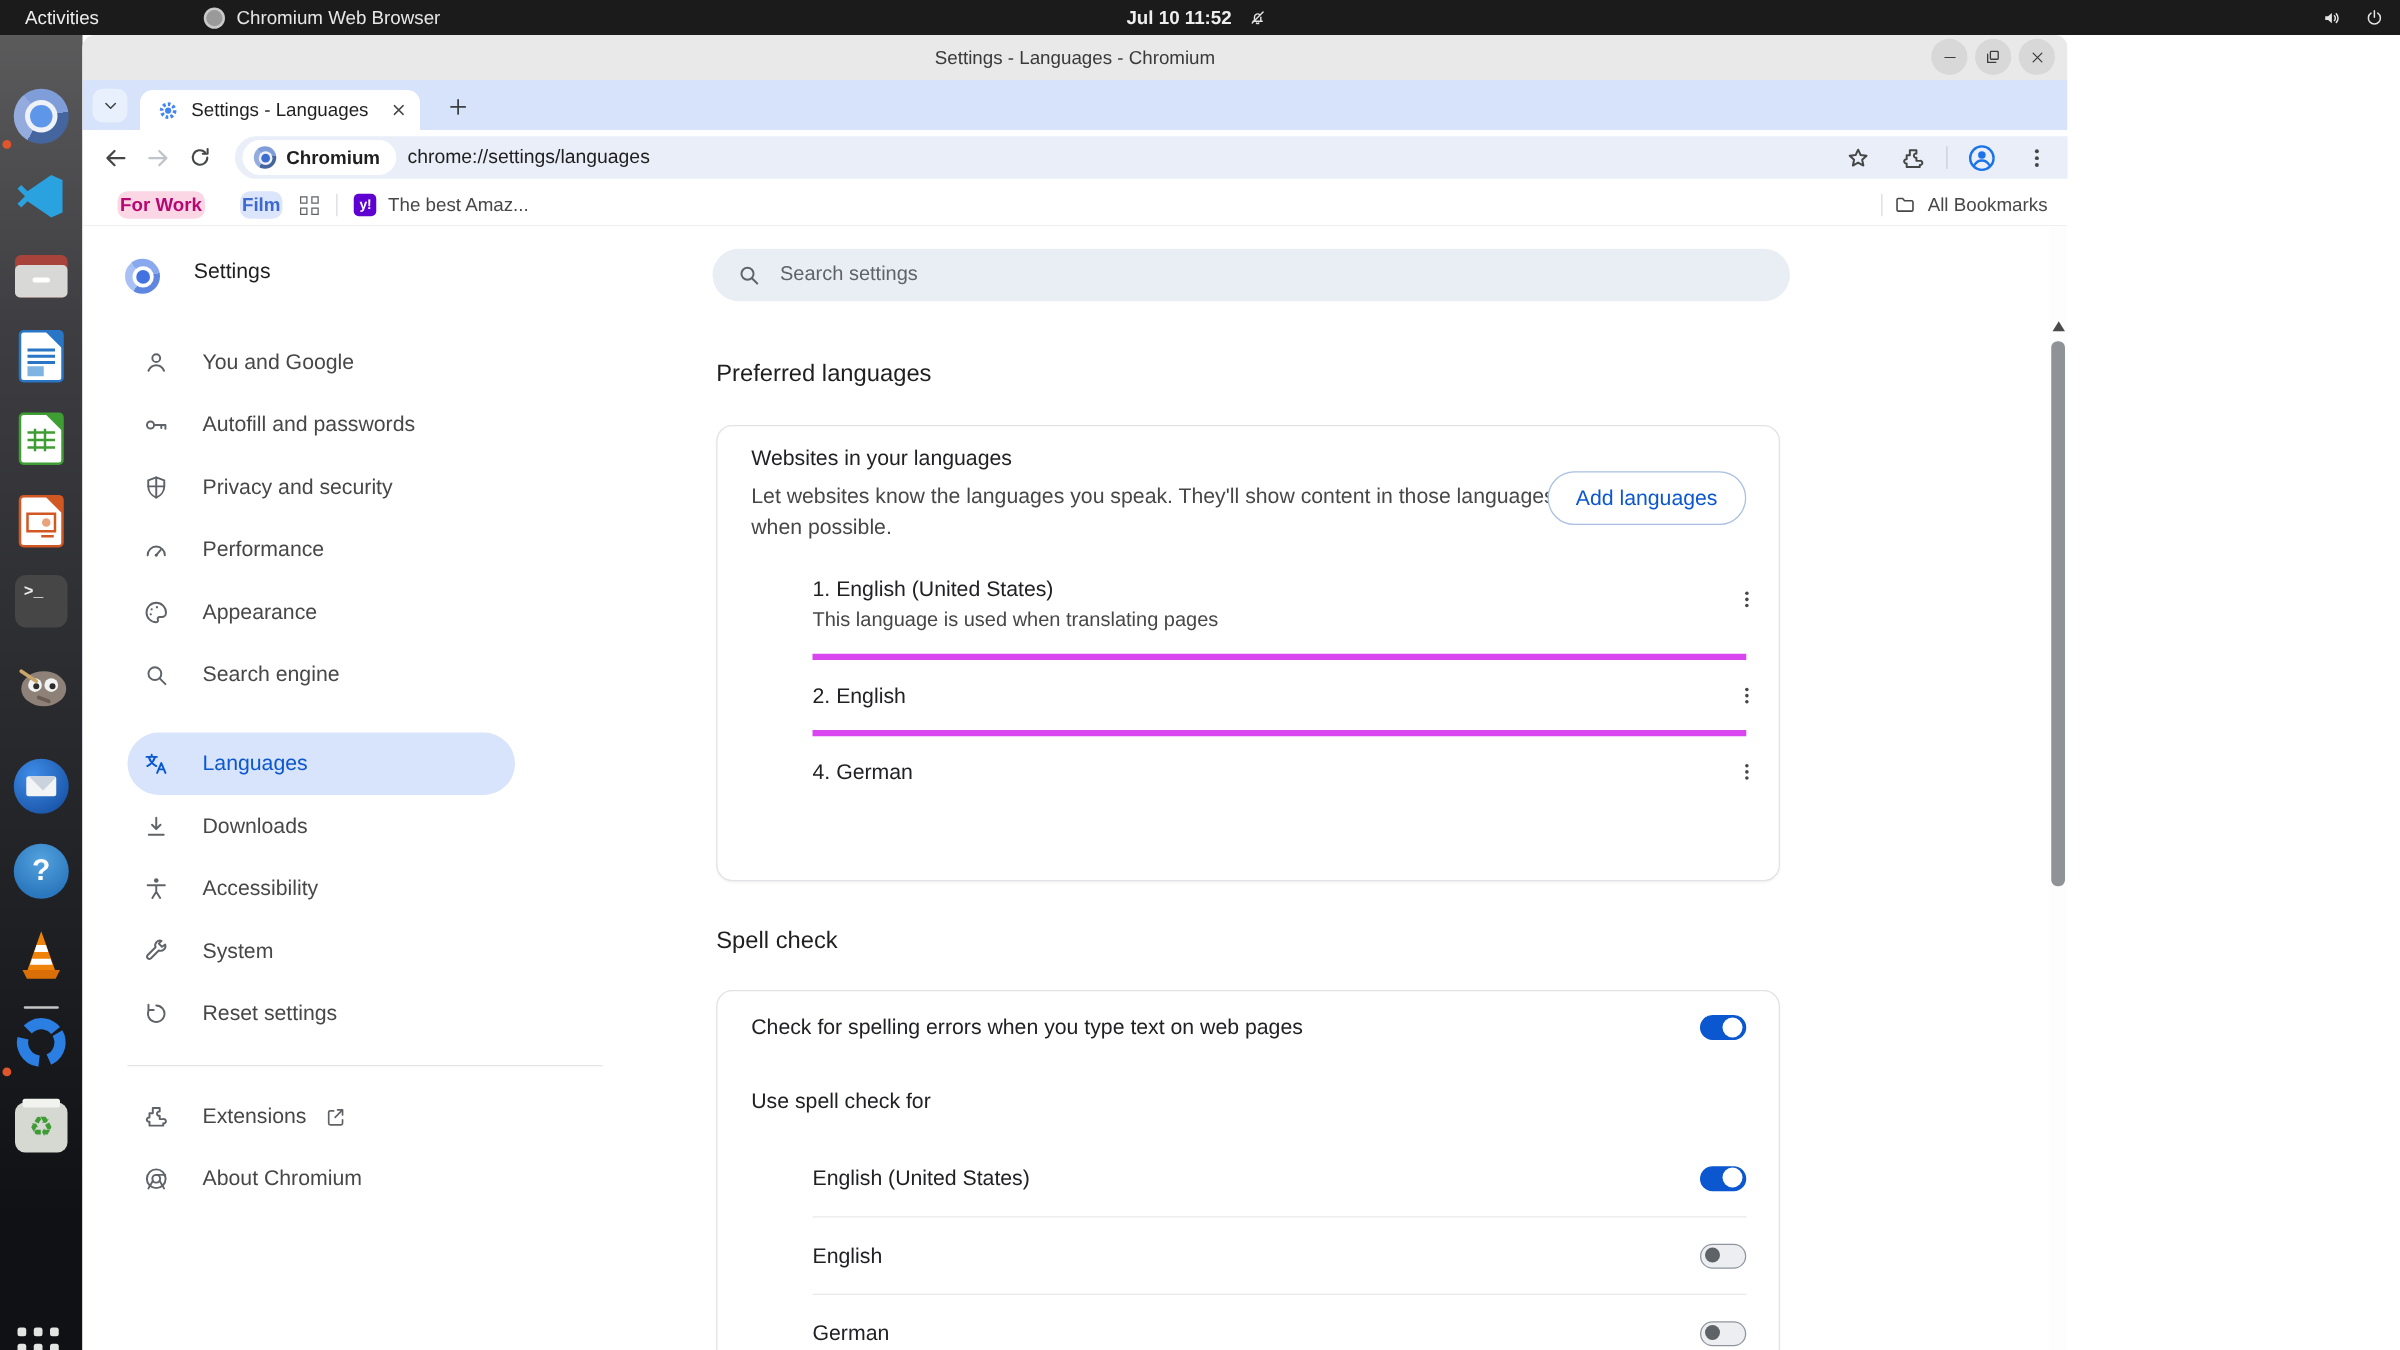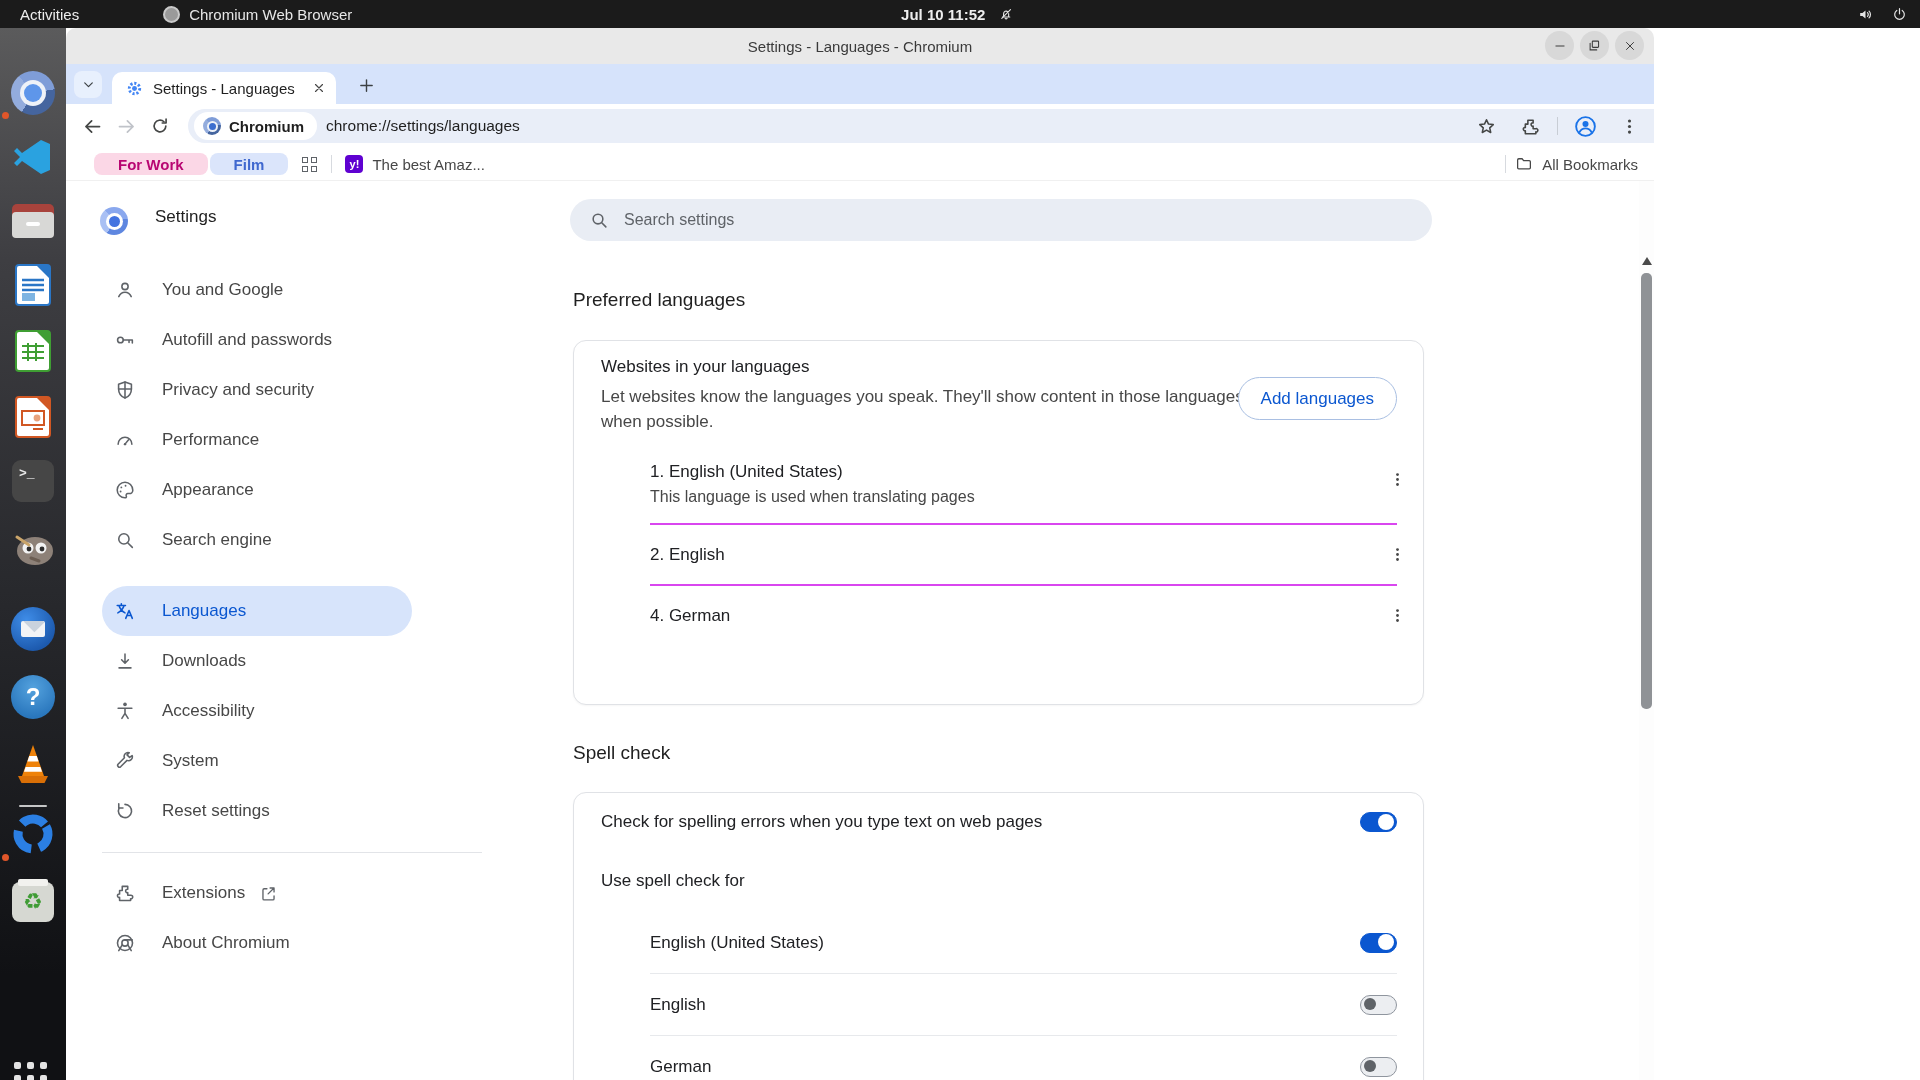--- a/index.html
+++ b/index.html
@@ -68,23 +68,23 @@
   #omnibox{position:absolute;left:122px;top:5px;width:1542px;height:34px;border-radius:17px;background:#e9eef8;
            display:flex;align-items:center;}
   .sitechip{margin-left:6px;height:28px;border-radius:14px;background:#fff;display:flex;align-items:center;
             padding:0 13px 0 9px;gap:8px;font-weight:bold;font-size:15px;color:#1f1f1f;}
   .urltext{margin-left:9px;font-size:15.5px;color:#1f1f1f;}
   .tb-right{position:absolute;right:8px;top:0;height:44px;display:flex;align-items:center;gap:10px;}
   .vsep{width:1px;height:18px;background:#c8cdd5;}
   
   #bookmarks{position:relative;height:32px;background:#fff;display:flex;align-items:center;font-size:15px;
              border-bottom:1px solid #f0f0f0;}
-  .bchip{height:22px;display:flex;align-items:center;padding:0 24px;border-radius:8px;font-weight:bold;}
+  .bchip{height:22px;display:flex;align-items:center;padding:0 2px;border-radius:8px;font-weight:bold;}
   .chip-work{margin-left:28px;background:#fbd7e6;color:#b80672;}
-  .chip-film{margin-left:2px;background:#dbe5fb;color:#3f68cf;}
+  .chip-film{margin-left:28px;background:#dbe5fb;color:#3f68cf;}
   .bm-grid{margin-left:14px;display:grid;grid-template-columns:6px 6px;grid-gap:3px;}
   .bm-grid i{width:6px;height:6px;border:1.6px solid #5f6368;box-sizing:border-box;}
   .bm-sep{width:1px;height:18px;background:#d7dadf;margin-left:14px;}
   .yicon{margin-left:13px;width:18px;height:18px;border-radius:4px;background:#5f01d1;color:#fff;font-size:11px;
          font-weight:bold;display:flex;align-items:center;justify-content:center;}
   .bm-label{margin-left:9px;color:#474747;}
   .allbm{position:absolute;right:16px;display:flex;align-items:center;gap:9px;color:#474747;}
   
   #content{position:relative;height:900px;background:#fff;}
   #slogo{position:absolute;left:34px;top:26px;}
@@ -111,21 +111,21 @@
         box-shadow:0 1px 2px rgba(0,0,0,.04);box-sizing:border-box;}
   #card1{top:159px;height:365px;}
   #card2{top:611px;height:560px;}
   .card-title{position:absolute;left:27px;top:16px;font-size:17px;color:#202124;}
   .card-desc{position:absolute;left:27px;top:43px;width:655px;font-size:17px;line-height:25px;color:#474747;}
   .add-btn{position:absolute;right:26px;top:36px;height:43px;border-radius:22px;border:1px solid #a9bfe2;background:#fff;
            color:#0b57d0;font-size:17px;font-weight:500;padding:0 22px;display:flex;align-items:center;font-family:inherit;}
   .lang-rows{position:absolute;left:0;top:110px;width:100%;}
   .lrow{position:relative;margin:0 26px 0 76px;box-sizing:border-box;}
   .lrow.first{height:72px;padding-top:9px;}
-  .lrow.plain{height:61px;display:flex;align-items:center;border-top:2px solid #d946ef;}
+  .lrow.plain{height:61px;display:flex;align-items:center;border-top:5px solid #d946ef;}
   .lname{font-size:17px;color:#202124;line-height:23px;}
   .lsub{font-size:16px;color:#474747;line-height:22px;margin-top:3px;}
   .kebab{position:absolute;right:-14px;top:50%;transform:translateY(-50%);width:28px;height:28px;
          display:flex;align-items:center;justify-content:center;}
   .lrow.first .kebab{top:28px;}
   .toggle{position:relative;width:37px;height:20px;border-radius:10px;background:#eceef1;
           border:1.5px solid #8f959e;box-sizing:border-box;flex:none;}
   .toggle::after{content:"";position:absolute;width:12px;height:12px;border-radius:50%;background:#5f6368;left:3px;top:2.5px;}
   .toggle.on{background:#0b57d0;border-color:#0b57d0;}
   .toggle.on::after{width:16px;height:16px;background:#fff;left:auto;right:2px;top:0.5px;}

